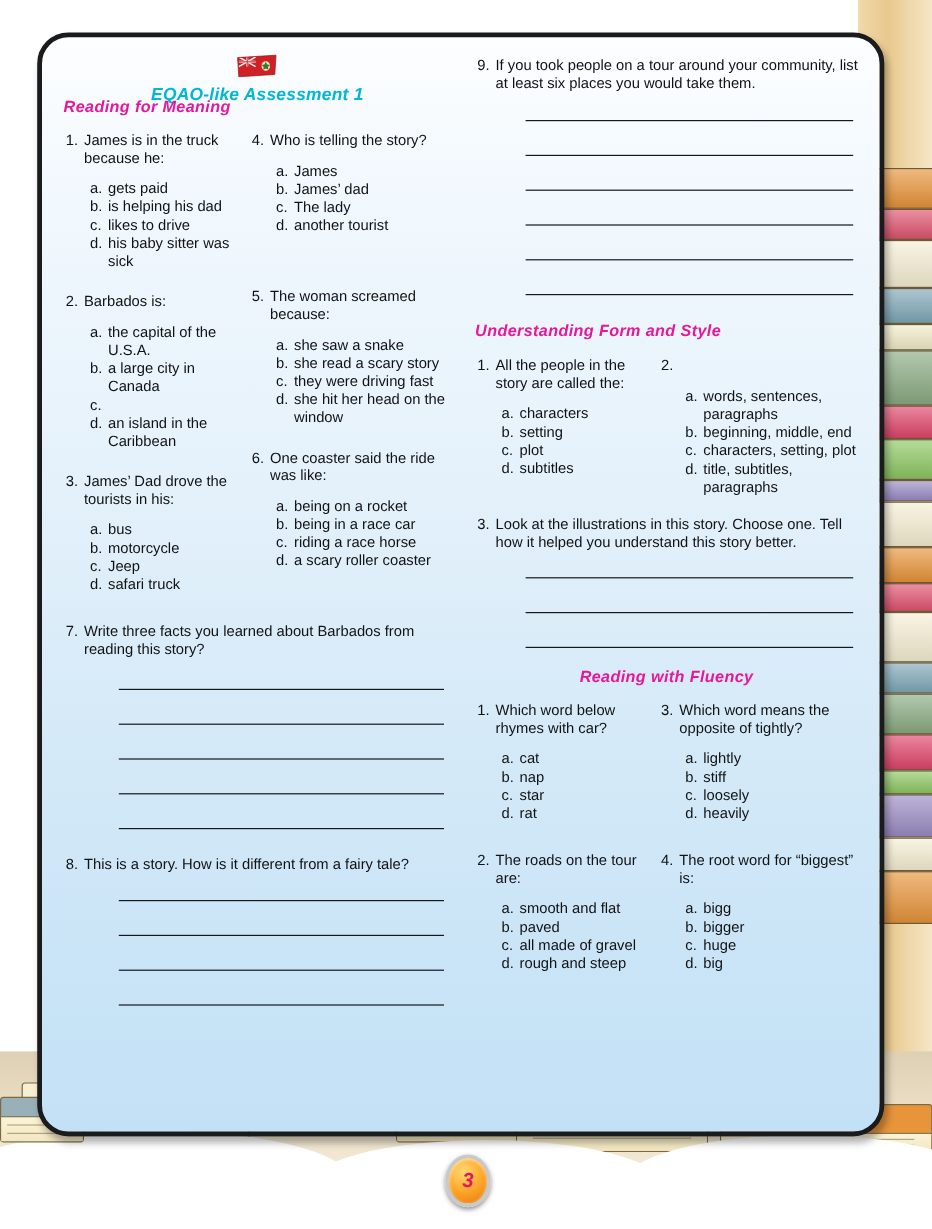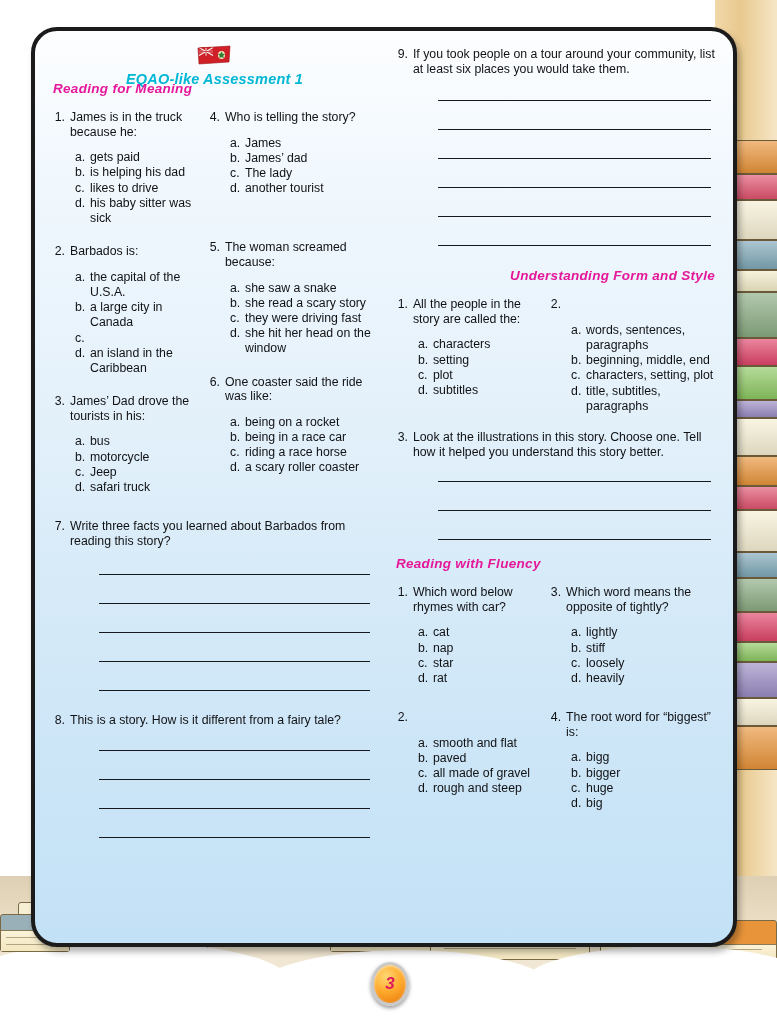--- a/index.html
+++ b/index.html
@@ -502,21 +502,21 @@
         </div>
         <div class="lines r" style="margin-top:24px;">
           <div class="line"></div>
           <div class="line"></div>
           <div class="line"></div>
           <div class="line"></div>
           <div class="line"></div>
           <div class="line"></div>
         </div>
 
-        <div class="section-head spaced" style="margin-top:22px;text-align:right;">Understanding Form and Style</div>
+        <div class="section-head spaced" style="margin-top:22px;">Understanding Form and Style</div>
 
         <div class="qgrid">
           <div class="qcol wide-a">
             <div class="q">
               <span class="num">1.</span>
               <span class="txt">All the people in the story are called the:</span>
             </div>
             <div class="opts">
               <div class="opt">
                 <span class="ltr">a.</span>
@@ -565,21 +565,21 @@
         <div class="q qfull" style="margin-top:-2px;">
           <span class="num">3.</span>
           <span class="txt">Look at the illustrations in this story. Choose one. Tell how it helped you understand this story better.</span>
         </div>
         <div class="lines r" style="margin-top:22px;">
           <div class="line"></div>
           <div class="line"></div>
           <div class="line"></div>
         </div>
 
-        <div class="section-head spaced" style="">Reading with Fluency</div>
+        <div class="section-head spaced" style="text-align:center;">Reading with Fluency</div>
 
         <div class="qgrid">
           <div class="qcol wide-a">
 
             <div class="q">
               <span class="num">1.</span>
               <span class="txt">Which word below rhymes with car?</span>
             </div>
             <div class="opts" style="margin-bottom:24px;">
               <div class="opt">
@@ -595,20 +595,21 @@
                 <span class="otxt">star</span>
               </div>
               <div class="opt">
                 <span class="ltr">d.</span>
                 <span class="otxt">rat</span>
               </div>
             </div>
 
             <div class="q">
               <span class="num">2.</span>
+              <span class="txt">The roads on the tour are:</span>
             </div>
             <div class="opts">
               <div class="opt">
                 <span class="ltr">a.</span>
                 <span class="otxt">smooth and flat</span>
               </div>
               <div class="opt">
                 <span class="ltr">b.</span>
                 <span class="otxt">paved</span>
               </div>

